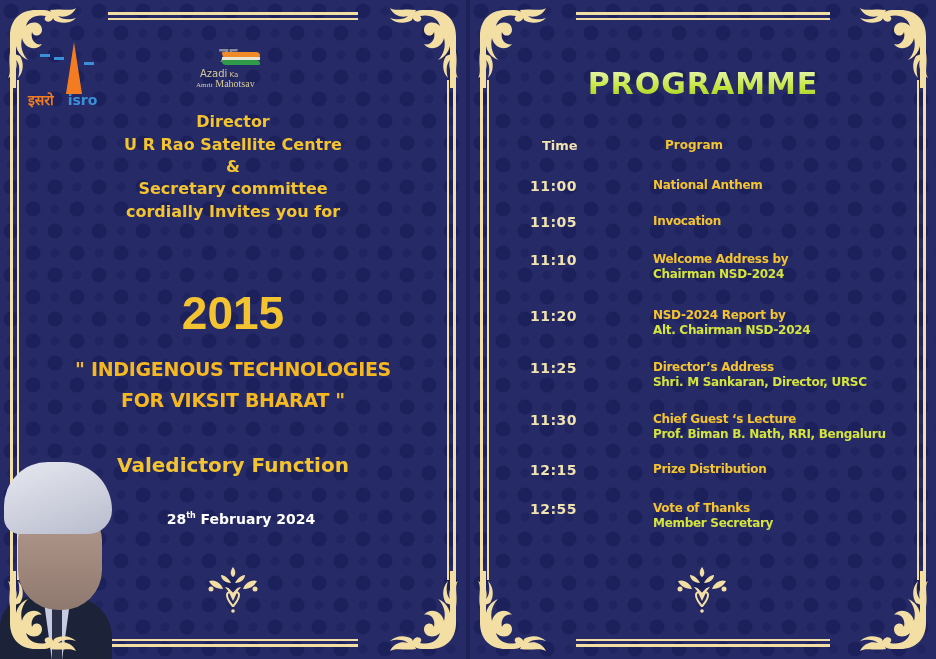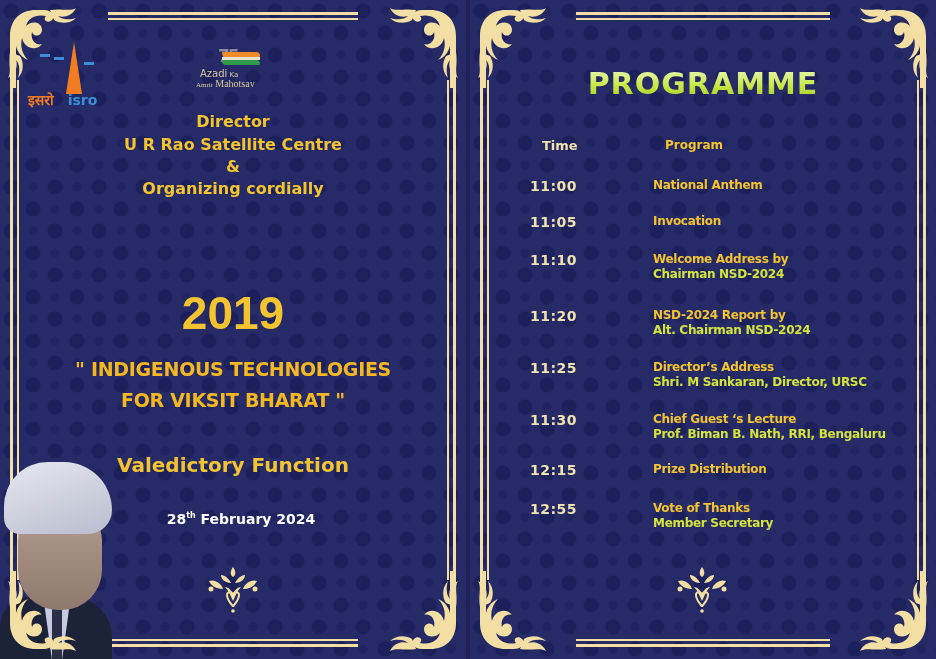--- a/index.html
+++ b/index.html
@@ -167,23 +167,24 @@
         <div class="g"></div>
       </div>
     <div class="amrit-line1"><span>Azadi</span><small> </small><small>Ka</small></div>
     <div class="amrit-line2"><small>Amrit</small> <span>Mahotsav</span></div>
   </div>
 
 
   <div class="invite-line" style="top:111px;">Director</div>
   <div class="invite-line" style="top:134px;">U R Rao Satellite Centre</div>
   <div class="invite-line" style="top:156px;">&amp;</div>
-  <div class="invite-line" style="top:178px;">Organizing cordially</div>
-
-  <div class="year">2019</div>
+  <div class="invite-line" style="top:178px;">Secretary committee</div>
+  <div class="invite-line" style="top:201px;">cordially Invites you for</div>
+
+  <div class="year">2015</div>
   <div class="theme" style="top:358px;">" INDIGENOUS TECHNOLOGIES</div>
   <div class="theme" style="top:389px;">FOR VIKSIT BHARAT "</div>
 
   <div class="valedictory">Valedictory Function</div>
   <div class="date"><span>28</span><sup>th</sup><span> February 2024</span></div>
 
   <div class="center-ornament" style="left:203px; top:565px;"><svg>
         <use href="#center-sym"></use>
       </svg></div>
 

